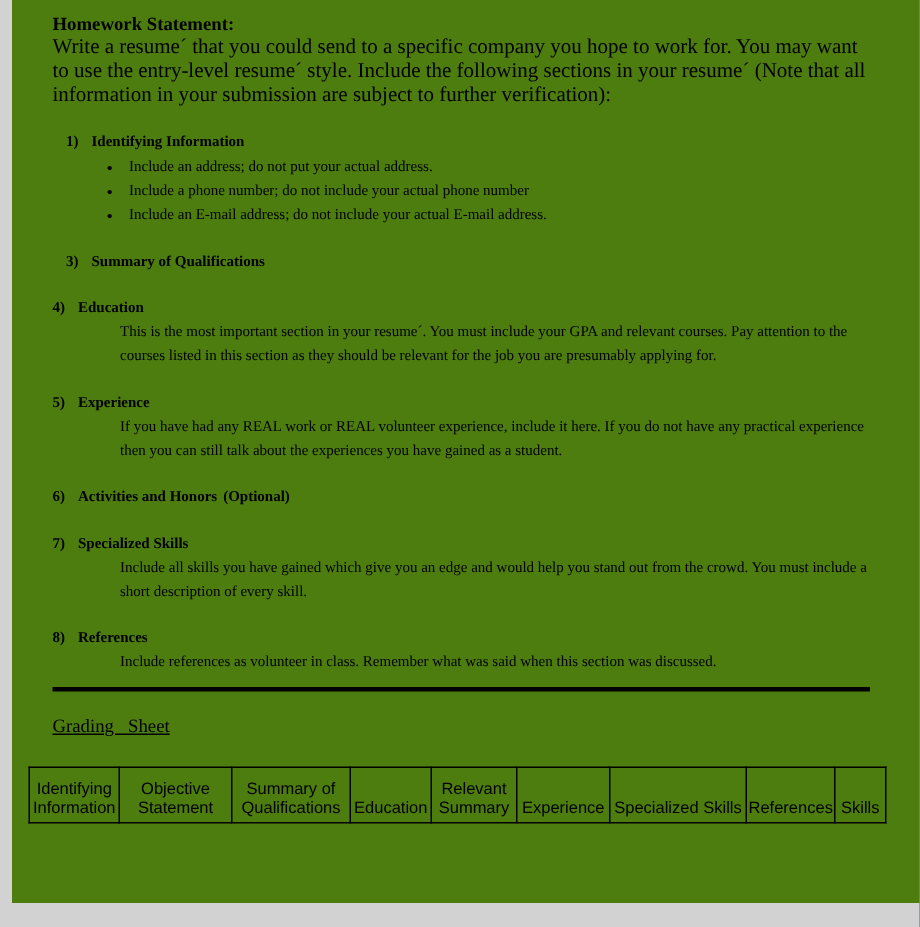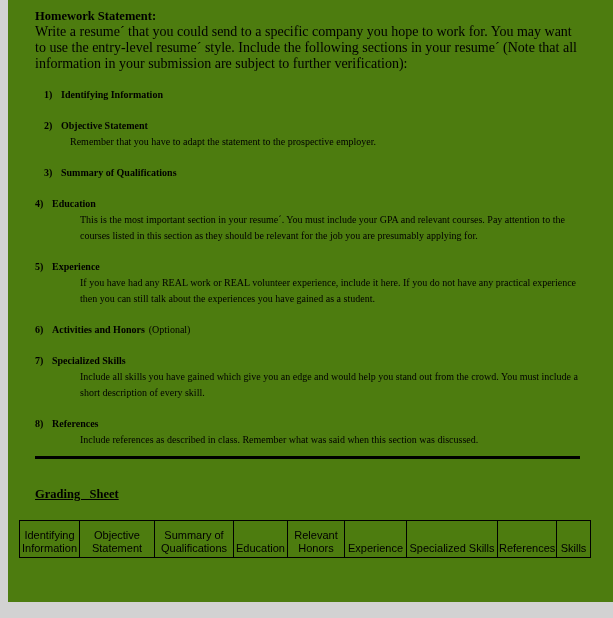--- a/index.html
+++ b/index.html
@@ -16,30 +16,30 @@
     background: #4d7c0f;
     padding: 8px 32px 16px 27px;
     overflow: hidden;
   }
   .doc-title { font-weight: bold; font-size: 12.5px; line-height: 16px; }
   .intro { font-size: 14px; line-height: 16px; }
   .section { margin-top: 15px; font-size: 10px; line-height: 16px; }
   .section.shift { margin-left: 9px; }
   .sec-head .num { font-weight: bold; display: inline-block; min-width: 17px; }
   .sec-head .h { font-weight: bold; }
-  .sec-head .suffix { font-weight: normal; margin-left: 4px; }
+  .sec-head .suffix { font-weight: bold; margin-left: 4px; }
   .sec-body { margin-left: 45px; }
   .section.shift .sec-body { margin-left: 26px; }
   ul.bullets { list-style: none; margin-left: 26px; margin-top: 1px; }
   ul.bullets li { position: relative; padding-left: 16px; line-height: 16px; }
   ul.bullets li::before { content: "\2022"; position: absolute; left: 1px; top: 0; font-size: 12px; }
   .separator { width: 545px; border-bottom: 3px solid #000; margin-top: 8px; }
   .grading-title {
-    margin-top: 28px;
-    font-weight: bold;
+    margin-top: 16px;
+    font-weight: normal;
     font-size: 12.5px;
     text-decoration: underline;
     white-space: pre;
     display: inline-block;
   }
   .table-wrap { margin-top: 18px; margin-left: -16px; }
   table.grading {
     border-collapse: collapse;
     table-layout: fixed;
     width: 571px;
@@ -63,28 +63,27 @@
 
 <div class="page">
 
   <div class="doc-title">Homework Statement:</div>
   <div class="intro">Write a resume´ that you could send to a specific company you hope to work for. You may want to use the entry-level resume´ style. Include the following sections in your resume´ (Note that all information in your submission are subject to further verification):</div>
 
   <div class="section shift">
     <div class="sec-head">
       <span class="num">1)</span><span class="h">Identifying Information</span>
     </div>
+    <ul class="bullets">
+      <li>Include an address; do not put your actual address.</li>
+      <li>Include a phone number; do not include your actual phone number</li>
+      <li>Include an E-mail address; do not include your actual E-mail address.</li>
+    </ul>
   </div>
 
-  <div class="section shift">
-    <div class="sec-head">
-      <span class="num">2)</span><span class="h">Objective Statement</span>
-    </div>
-    <div class="sec-body">Remember that you have to adapt the statement to the prospective employer.</div>
-  </div>
 
   <div class="section shift">
     <div class="sec-head">
       <span class="num">3)</span><span class="h">Summary of Qualifications</span>
     </div>
   </div>
 
   <div class="section">
     <div class="sec-head">
       <span class="num">4)</span><span class="h">Education</span>
@@ -109,21 +108,21 @@
     <div class="sec-head">
       <span class="num">7)</span><span class="h">Specialized Skills</span>
     </div>
     <div class="sec-body">Include all skills you have gained which give you an edge and would help you stand out from the crowd. You must include a short description of every skill.</div>
   </div>
 
   <div class="section">
     <div class="sec-head">
       <span class="num">8)</span><span class="h">References</span>
     </div>
-    <div class="sec-body">Include references as described in class. Remember what was said when this section was discussed.</div>
+    <div class="sec-body">Include references as volunteer in class. Remember what was said when this section was discussed.</div>
   </div>
 
   <div class="separator"></div>
 
   <div class="grading-title">Grading   Sheet</div>
 
   <div class="table-wrap">
     <table class="grading">
       <colgroup>
         <col style="width:60px">
@@ -135,21 +134,21 @@
         <col style="width:91px">
           <col style="width:59px">
           <col style="width:34px">
       </colgroup>
       <thead>
         <tr>
           <th>Identifying Information</th>
           <th>Objective Statement</th>
           <th>Summary of Qualifications</th>
           <th>Education</th>
-          <th>Relevant Honors</th>
+          <th>Relevant Summary</th>
           <th>Experience</th>
           <th>Specialized Skills</th>
           <th>References</th>
           <th>Skills</th>
         </tr>
       </thead>
 
     </table>
   </div>
 

